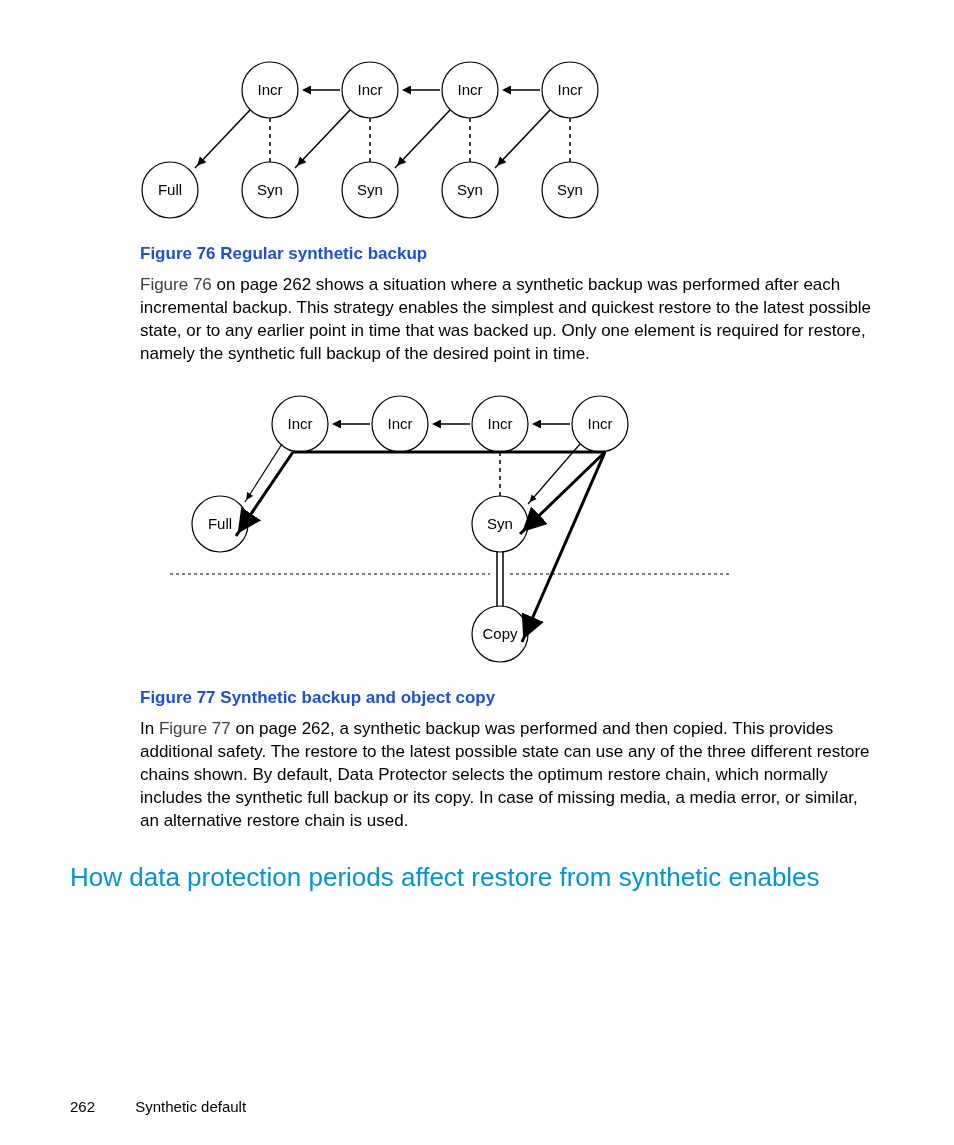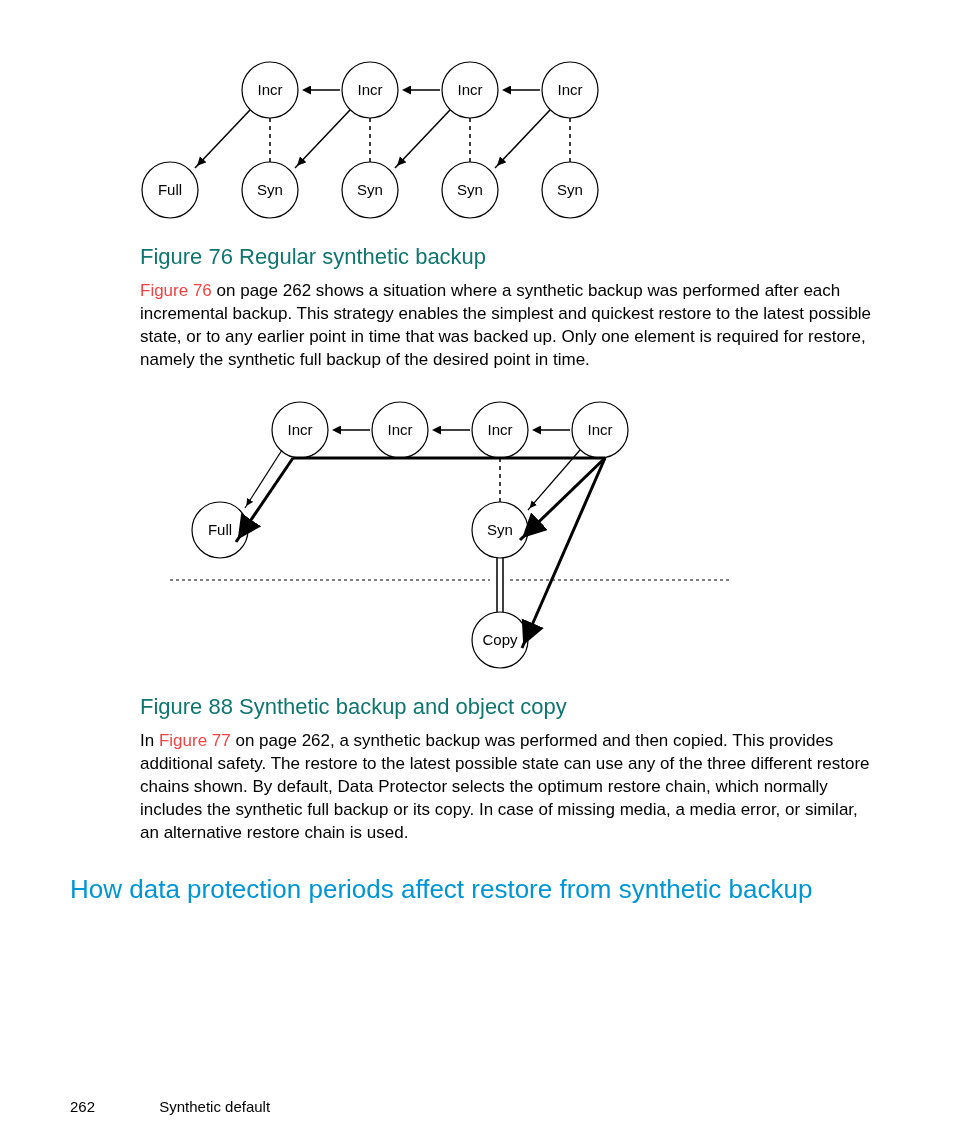--- a/index.html
+++ b/index.html
@@ -18,47 +18,47 @@
     position: relative;
   }
   .content {
     margin-left: 70px;
     margin-right: 10px;
   }
   .diagram {
     margin: 10px 0 10px 0;
   }
   .caption {
-    color: #0f766e;
-    font-weight: normal;
-    font-size: 22px;
+    color: #1d4ed8;
+    font-weight: bold;
+    font-size: 17px;
     margin: 8px 0 10px 0;
   }
   .link {
-    color: #ef4444;
+    color: #404040;
   }
   p {
     font-size: 17px;
     line-height: 1.35;
     margin: 0 0 18px 0;
   }
   h2.section {
     color: #0096d6;
     font-weight: normal;
     font-size: 26px;
     margin: 30px 0 14px -70px;
   }
   .footer {
     position: absolute;
     bottom: 30px;
     left: 70px;
     font-size: 15px;
   }
   .footer .pn {
-    margin-right: 60px;
+    margin-right: 36px;
   }
   svg text {
     font-family: Arial, Helvetica, sans-serif;
   }
 </style>
 </head>
 <body>
 
 <div class="page">
   <div class="content">
@@ -190,27 +190,27 @@
           <text x="230" y="45">Incr</text>
           <text x="330" y="45">Incr</text>
           <text x="430" y="45">Incr</text>
           <text x="50" y="145">Full</text>
           <text x="330" y="145">Syn</text>
           <text x="330" y="255">Copy</text>
         </g>
       </svg>
     </div>
 
-    <div class="caption">Figure 88 Synthetic backup and object copy</div>
+    <div class="caption">Figure 77 Synthetic backup and object copy</div>
 
     <p>
       <span>In </span><span class="link">Figure 77</span><span> on page 262, a synthetic backup was performed and then copied. This provides additional safety. The restore to the latest possible state can use any of the three different restore chains shown. By default, Data Protector selects the optimum restore chain, which normally includes the synthetic full backup or its copy. In case of missing media, a media error, or similar, an alternative restore chain is used.</span>
     </p>
 
-    <h2 class="section">How data protection periods affect restore from synthetic backup</h2>
+    <h2 class="section">How data protection periods affect restore from synthetic enables</h2>
 
 
   </div>
 
   <div class="footer">
     <span class="pn">262</span>
     <span>Synthetic default</span>
   </div>
 </div>
 

